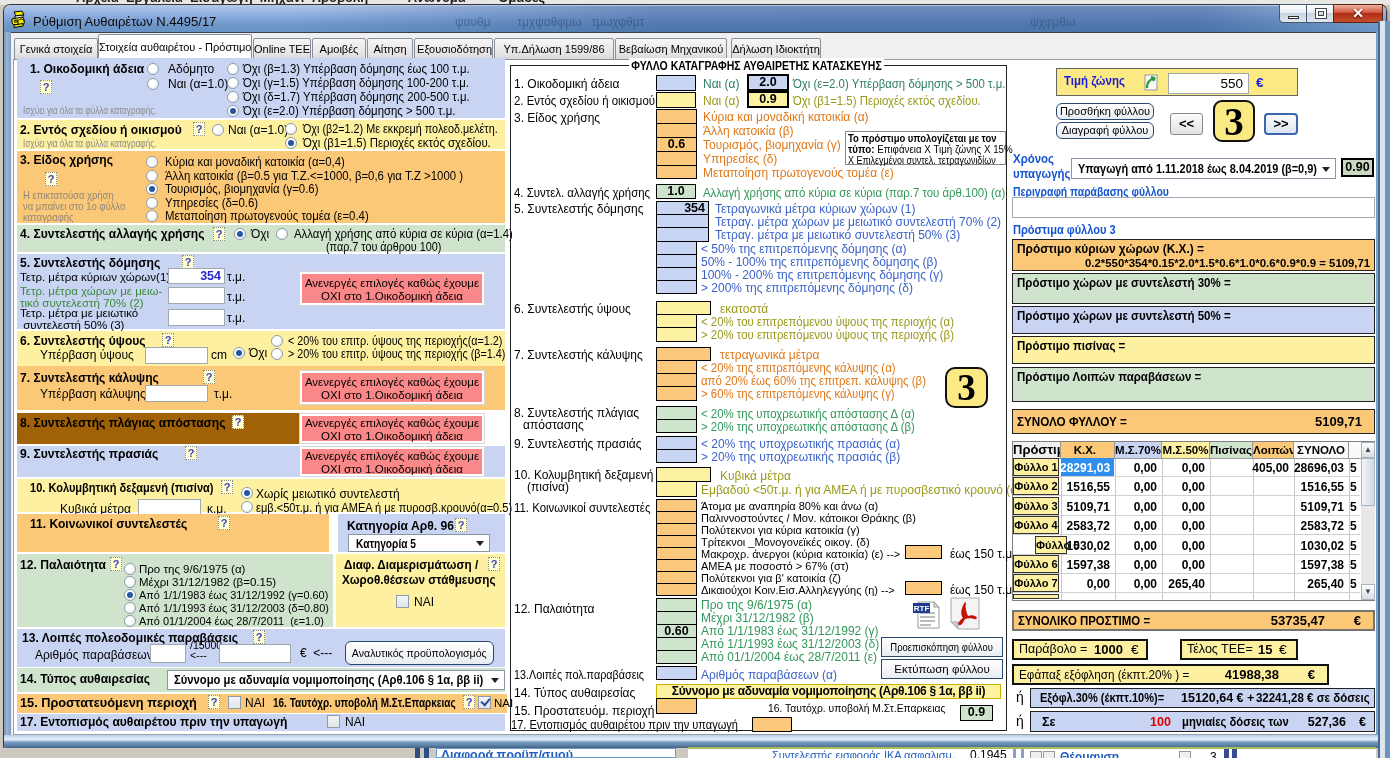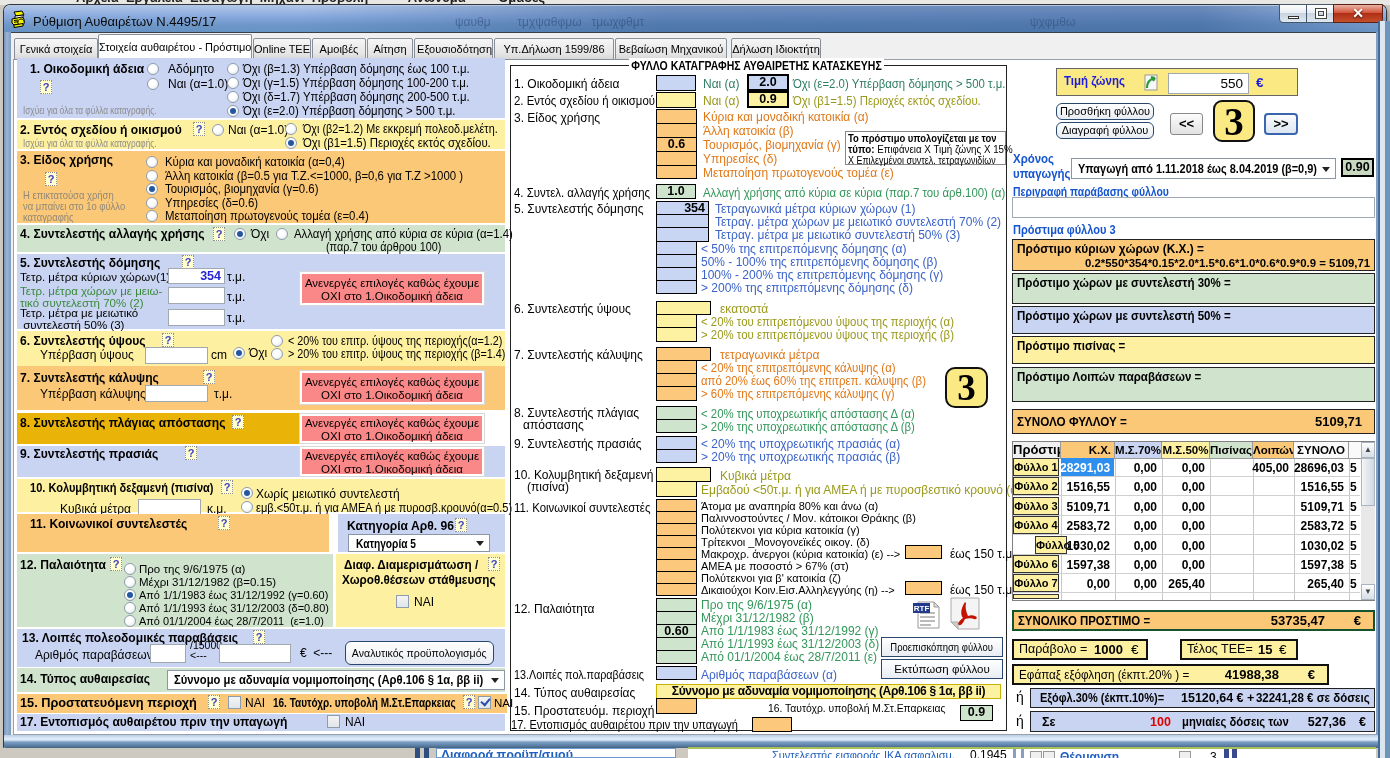--- a/index.html
+++ b/index.html
@@ -149,21 +149,21 @@
     <div class="t x9" style="left:271px;top:17px">&gt; 20% του επιτρ. ύψους της περιοχής (β=1.4)</div>
 </div>
 <div class="sec" style="left:17px;top:366px;width:488px;height:44px;background:#fbc878">
  <div class="h" style="left:3px;top:5px">7. Συντελεστής κάλυψης</div>
  <div class="q" style="left:186px;top:4px">?</div>
  <div class="t" style="left:23px;top:22px">Υπέρβαση κάλυψης</div>
  <div class="inp" style="left:128px;top:19px;width:63px;height:17px"></div>
  <div class="t" style="left:197px;top:22px">τ.μ.</div>
  <div class="red" style="left:283px;top:5px;width:184px;height:33px">Ανενεργές επιλογές καθώς έχουμε<br>ΟΧΙ στο 1.Οικοδομική άδεια</div>
 </div>
-<div class="sec" style="left:17px;top:413px;width:412px;height:31px;background:#eab308">
+<div class="sec" style="left:17px;top:413px;width:412px;height:31px;background:#a16207">
  <div class="h" style="left:3px;top:3px">8. Συντελεστής πλάγιας απόστασης</div>
  <div class="q" style="left:215px;top:2px">?</div>
  <div class="red" style="left:283px;top:1px;width:184px;height:29px;padding-top:1px">Ανενεργές επιλογές καθώς έχουμε<br>ΟΧΙ στο 1.Οικοδομική άδεια</div>
 </div>
 <div class="sec" style="left:17px;top:446px;width:488px;height:31px;background:#c9d4f2">
  <div class="h" style="left:3px;top:1px">9. Συντελεστής πρασιάς</div>
  <div class="q" style="left:168px;top:0px">?</div>
  <div class="red" style="left:283px;top:1px;width:184px;height:29px;padding-top:1px">Ανενεργές επιλογές καθώς έχουμε<br>ΟΧΙ στο 1.Οικοδομική άδεια</div>
 </div>
 
@@ -436,21 +436,21 @@
 <div class="a" style="left:1012px;top:367px;width:363px;height:35px;background:#cfe3cd;border:1px solid #222">
     <div class="t b" style="left:4px;top:3px;font-size:12.5px;transform:scaleX(.92);transform-origin:0 50%">Πρόστιμο Λοιπών παραβάσεων =</div>
   </div>
 <div class="a" style="left:1012px;top:409px;width:363px;height:25px;background:#fbc878;border:1px solid #222">
  <div class="t b" style="left:4px;top:5px;font-size:13px;transform:scaleX(.9);transform-origin:0 50%">ΣΥΝΟΛΟ ΦΥΛΛΟΥ =</div>
  <div class="t b" style="right:12px;top:5px;font-size:13px">5109,71</div>
 </div>
 
 <div class="a" style="left:1012px;top:441px;width:363px;height:160px;background:#fff;border:1px solid #808080">
  <div class="a" style="left:0;top:0;width:48px;height:17px;background:#f0f0f0;border-right:1px solid #999;border-bottom:1px solid #999;font-weight:bold;font-size:13px;text-align:center;line-height:16px;overflow:hidden">Πρόστιμ</div>
- <div class="a" style="left:48px;top:0;width:54px;height:17px;background:#fbc878;border-right:1px solid #999;border-bottom:1px solid #999;font-weight:bold;font-size:11.5px;text-align:right;line-height:16px;padding-right:3px">Κ.Χ.</div>
+ <div class="a" style="left:48px;top:0;width:54px;height:17px;background:#fbc878;border-right:1px solid #999;border-bottom:1px solid #999;font-weight:bold;font-size:11.5px;text-align:right;line-height:16px;padding-right:18px">Κ.Χ.</div>
  <div class="a" style="left:102px;top:0;width:47px;height:17px;background:#c9d4f2;border-right:1px solid #999;border-bottom:1px solid #999;font-weight:bold;font-size:11.5px;text-align:center;line-height:16px">Μ.Σ.70%</div>
  <div class="a" style="left:149px;top:0;width:48px;height:17px;background:#fdf0a0;border-right:1px solid #999;border-bottom:1px solid #999;font-weight:bold;font-size:11.5px;text-align:center;line-height:16px">Μ.Σ.50%</div>
  <div class="a" style="left:197px;top:0;width:43px;height:17px;background:#cfe3cd;border-right:1px solid #999;border-bottom:1px solid #999;font-weight:bold;font-size:11.5px;text-align:center;line-height:16px;overflow:hidden">Πισίνας</div>
  <div class="a" style="left:240px;top:0;width:41px;height:17px;background:#fbc878;border-right:1px solid #999;border-bottom:1px solid #999;font-weight:bold;font-size:11.5px;text-align:center;line-height:16px;overflow:hidden">Λοιπών</div>
  <div class="a" style="left:281px;top:0;width:55px;height:17px;background:#fafafa;border-right:1px solid #999;border-bottom:1px solid #999;font-weight:bold;font-size:11.5px;text-align:center;line-height:16px">ΣΥΝΟΛΟ</div>
  <div class="a" style="left:336px;top:0;width:12px;height:17px;background:#fafafa;border-bottom:1px solid #999"></div>
 
  <div class="a" style="left:48px;top:17px;width:1px;height:141px;background:#c8c8c8"></div>
  <div class="a" style="left:102px;top:17px;width:1px;height:141px;background:#c8c8c8"></div>
  <div class="a" style="left:149px;top:17px;width:1px;height:141px;background:#c8c8c8"></div>
@@ -510,21 +510,21 @@
 <div class="a b" style="left:1350px;top:558px;font-size:12px">5</div>
 <div class="a" style="left:1013px;top:574px;width:46px;height:18px;background:#fdf0a0;border:1px solid #333;font-weight:bold;font-size:11px;text-align:center;line-height:16px;white-space:nowrap">Φύλλο 7</div>
 <div class="a b" style="left:1060px;top:577px;width:50px;font-size:12px;text-align:right">0,00</div>
 <div class="a b" style="left:1114px;top:577px;width:43px;font-size:12px;text-align:right">0,00</div>
 <div class="a b" style="left:1161px;top:577px;width:44px;font-size:12px;text-align:right">265,40</div>
 <div class="a b" style="left:1293px;top:577px;width:51px;font-size:12px;text-align:right">265,40</div>
 <div class="a" style="left:1013px;top:592px;width:347px;height:1px;background:#d0d0d0"></div>
 <div class="a b" style="left:1350px;top:577px;font-size:12px">5</div>
 <div class="a" style="left:1013px;top:594px;width:46px;height:5px;background:#fdf0a0;border:1px solid #333;overflow:hidden"></div>
 
-<div class="a" style="left:1012px;top:610px;width:363px;height:21px;background:#fbc878;border:2px solid #14532d">
+<div class="a" style="left:1012px;top:610px;width:363px;height:21px;background:#fbc878;border:2px solid #737373">
  <div class="t b" style="left:4px;top:2px;font-size:13px;transform:scaleX(.88);transform-origin:0 50%">ΣΥΝΟΛΙΚΟ ΠΡΟΣΤΙΜΟ =</div>
  <div class="t b" style="right:48px;top:2px;font-size:13px">53735,47</div>
  <div class="t b" style="right:12px;top:2px;font-size:13px">€</div>
 </div>
 <div class="a" style="left:1012px;top:639px;width:136px;height:21px;background:#fdf0a0;border:2px solid #111">
  <div class="t" style="left:5px;top:2px;font-size:12.5px">Παράβολο =</div>
  <div class="t b" style="left:80px;top:2px;font-size:13px">1000</div>
  <div class="t" style="left:117px;top:2px;font-size:13.5px">€</div>
 </div>
 <div class="a" style="left:1180px;top:639px;width:118px;height:21px;background:#fdf0a0;border:2px solid #111">

